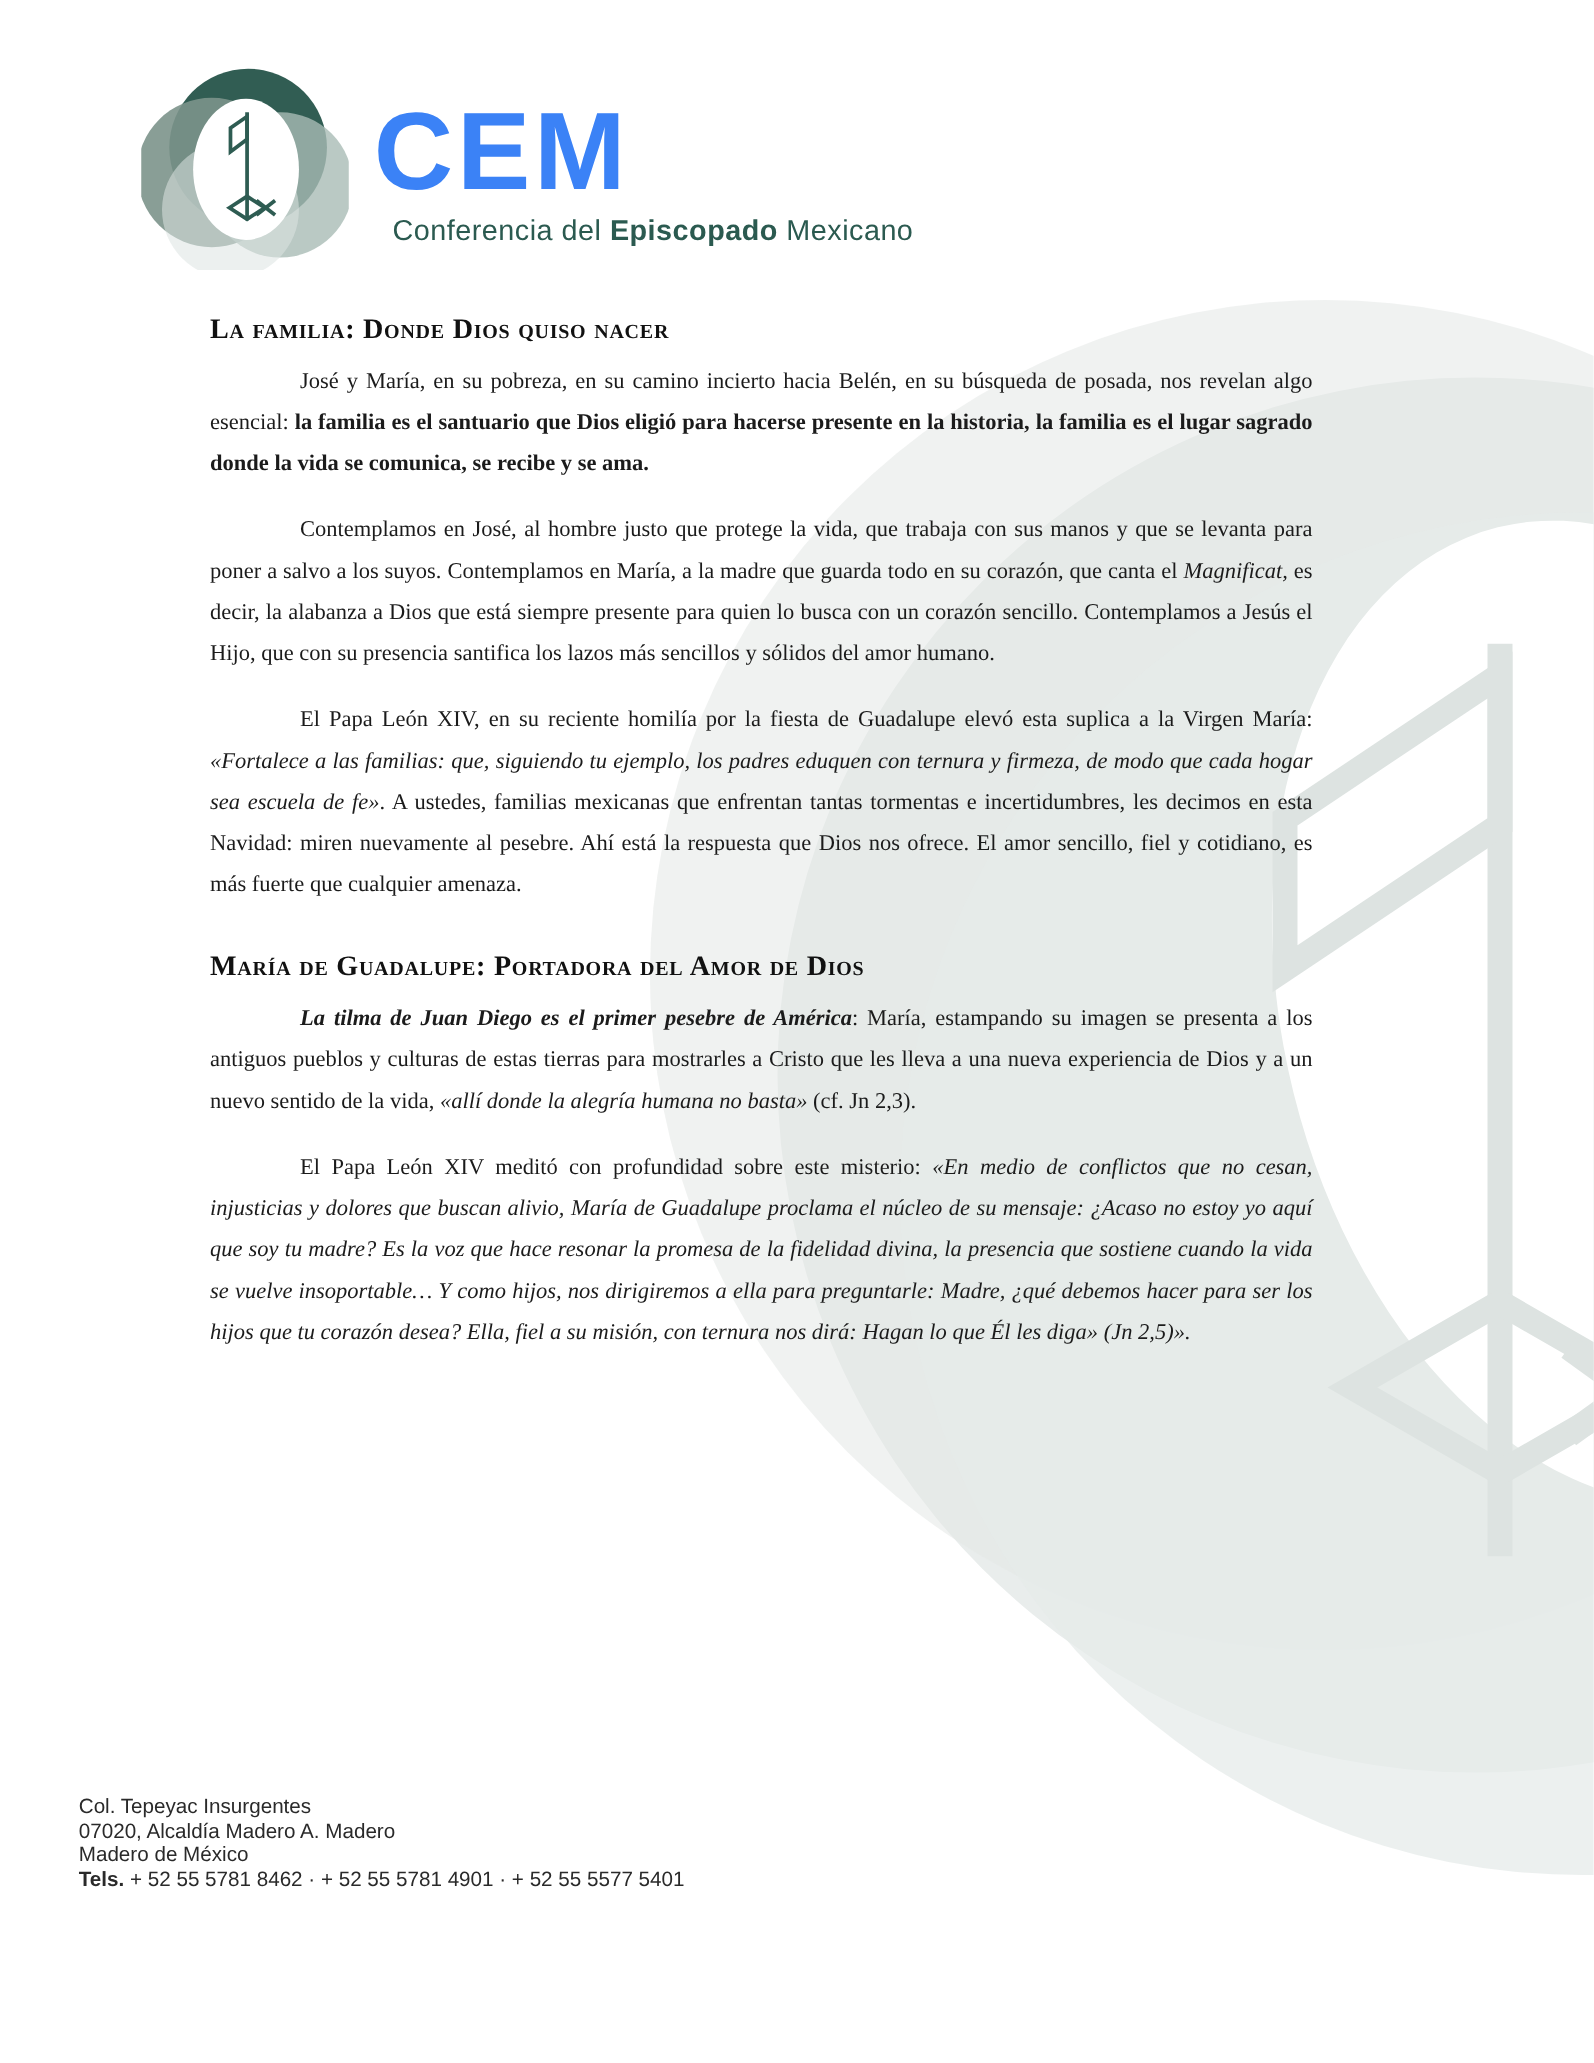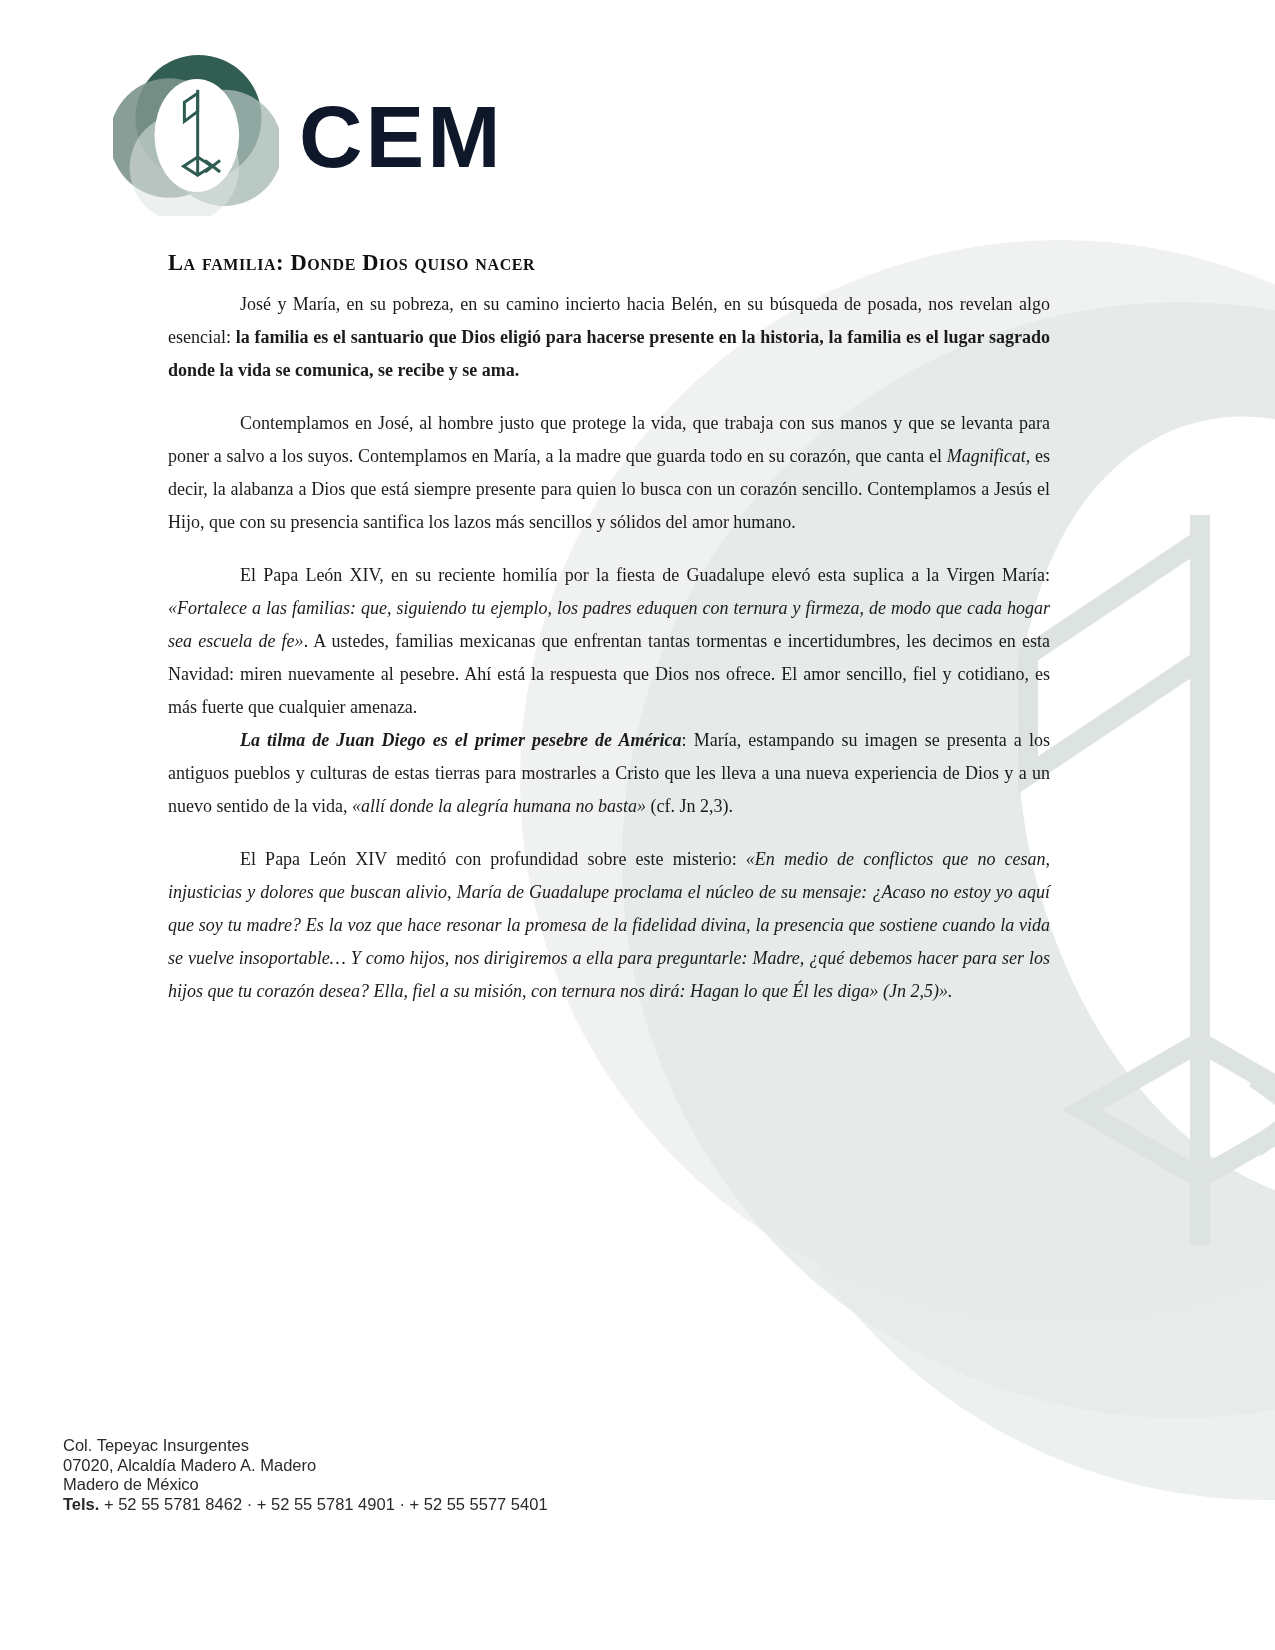--- a/index.html
+++ b/index.html
@@ -16,21 +16,21 @@
   
   .header{position:absolute;left:113px;top:50px;z-index:1;display:flex;align-items:center;}
   .logo-mark{width:166px;height:166px;flex:0 0 auto;}
   .logo-text{margin-left:20px;padding-top:8px;}
   .wordmark{
     font-family:"Liberation Sans", sans-serif;
     font-weight:bold;
     font-size:88px;
     line-height:1;
     letter-spacing:3px;
-    color:#0f172a;
+    color:#3b82f6;
   }
   .subtitle{
     font-family:"Liberation Sans", sans-serif;
     font-size:23px;
     letter-spacing:0.4px;
     color:#2b5a50;
     margin-top:6px;
     padding-left:15px;
   }
   .subtitle .b{font-weight:bold;}
@@ -96,31 +96,33 @@
       <g fill="none" stroke="#2e5c52" stroke-width="3.6" stroke-linejoin="miter">
         <path d="M102,48 L102,152"></path>
         <path d="M102,52 L86,63 L86,86 L102,74 Z"></path>
         <path d="M85,140 L102,129 L119,140 L102,151 Z"></path>
         <path d="M111,133 L129,147"></path>
         <path d="M111,147 L129,133"></path>
       </g>
     </svg>
     <div class="logo-text">
       <div class="wordmark">CEM</div>
+      <div class="subtitle"><span>Conferencia del </span><span class="b">Episcopado</span><span> Mexicano</span></div>
     </div>
   </div>
 
   <div class="content">
     <h2 class="sec-heading">La familia: Donde Dios quiso nacer</h2>
     <div>
         <p class="para"><span>José y María, en su pobreza, en su camino incierto hacia Belén, en su búsqueda de posada, nos revelan algo esencial: </span><span class="b">la familia es el santuario que Dios eligió para hacerse presente en la historia, la familia es el lugar sagrado donde la vida se comunica, se recibe y se ama.</span></p>
         <p class="para"><span>Contemplamos en José, al hombre justo que protege la vida, que trabaja con sus manos y que se levanta para poner a salvo a los suyos. Contemplamos en María, a la madre que guarda todo en su corazón, que canta el </span><span class="i">Magnificat,</span><span> es decir, la alabanza a Dios que está siempre presente para quien lo busca con un corazón sencillo. Contemplamos a Jesús el Hijo, que con su presencia santifica los lazos más sencillos y sólidos del amor humano.</span></p>
         <p class="para"><span>El Papa León XIV, en su reciente homilía por la fiesta de Guadalupe elevó esta suplica a la Virgen María: </span><span class="i">«Fortalece a las familias: que, siguiendo tu ejemplo, los padres eduquen con ternura y firmeza, de modo que cada hogar sea escuela de fe»</span><span>. A ustedes, familias mexicanas que enfrentan tantas tormentas e incertidumbres, les decimos en esta Navidad: miren nuevamente al pesebre. Ahí está la respuesta que Dios nos ofrece. El amor sencillo, fiel y cotidiano, es más fuerte que cualquier amenaza.</span></p>
       </div>
 
+    <h2 class="sec-heading second">María de Guadalupe: Portadora del Amor de Dios</h2>
     <div>
         <p class="para"><span class="bi">La tilma de Juan Diego es el primer pesebre de América</span><span>: María, estampando su imagen se presenta a los antiguos pueblos y culturas de estas tierras para mostrarles a Cristo que les lleva a una nueva experiencia de Dios y a un nuevo sentido de la vida, </span><span class="i">«allí donde la alegría humana no basta»</span><span> (cf. Jn 2,3).</span></p>
         <p class="para"><span>El Papa León XIV meditó con profundidad sobre este misterio: </span><span class="i">«En medio de conflictos que no cesan, injusticias y dolores que buscan alivio, María de Guadalupe proclama el núcleo de su mensaje: ¿Acaso no estoy yo aquí que soy tu madre? Es la voz que hace resonar la promesa de la fidelidad divina, la presencia que sostiene cuando la vida se vuelve insoportable… Y como hijos, nos dirigiremos a ella para preguntarle: Madre, ¿qué debemos hacer para ser los hijos que tu corazón desea? Ella, fiel a su misión, con ternura nos dirá: Hagan lo que Él les diga» (Jn 2,5)».</span></p>
       </div>
   </div>
 
   <div class="footer">
     <div>Col. Tepeyac Insurgentes</div>
     <div>07020, Alcaldía Madero A. Madero</div>
     <div>Madero de México</div>

